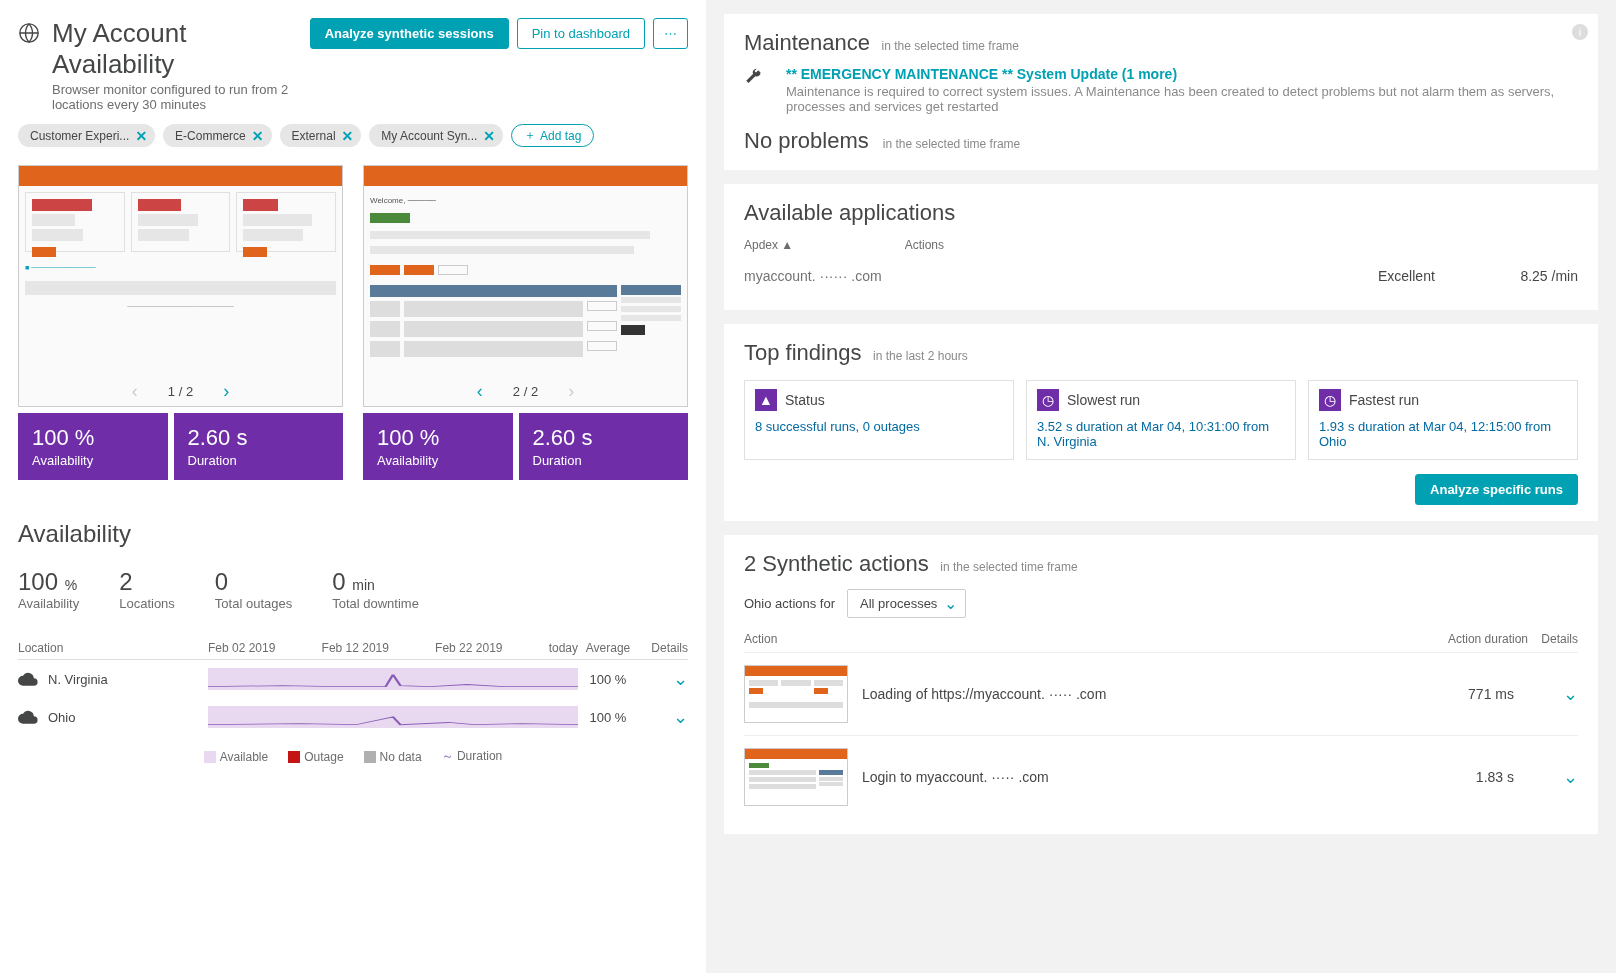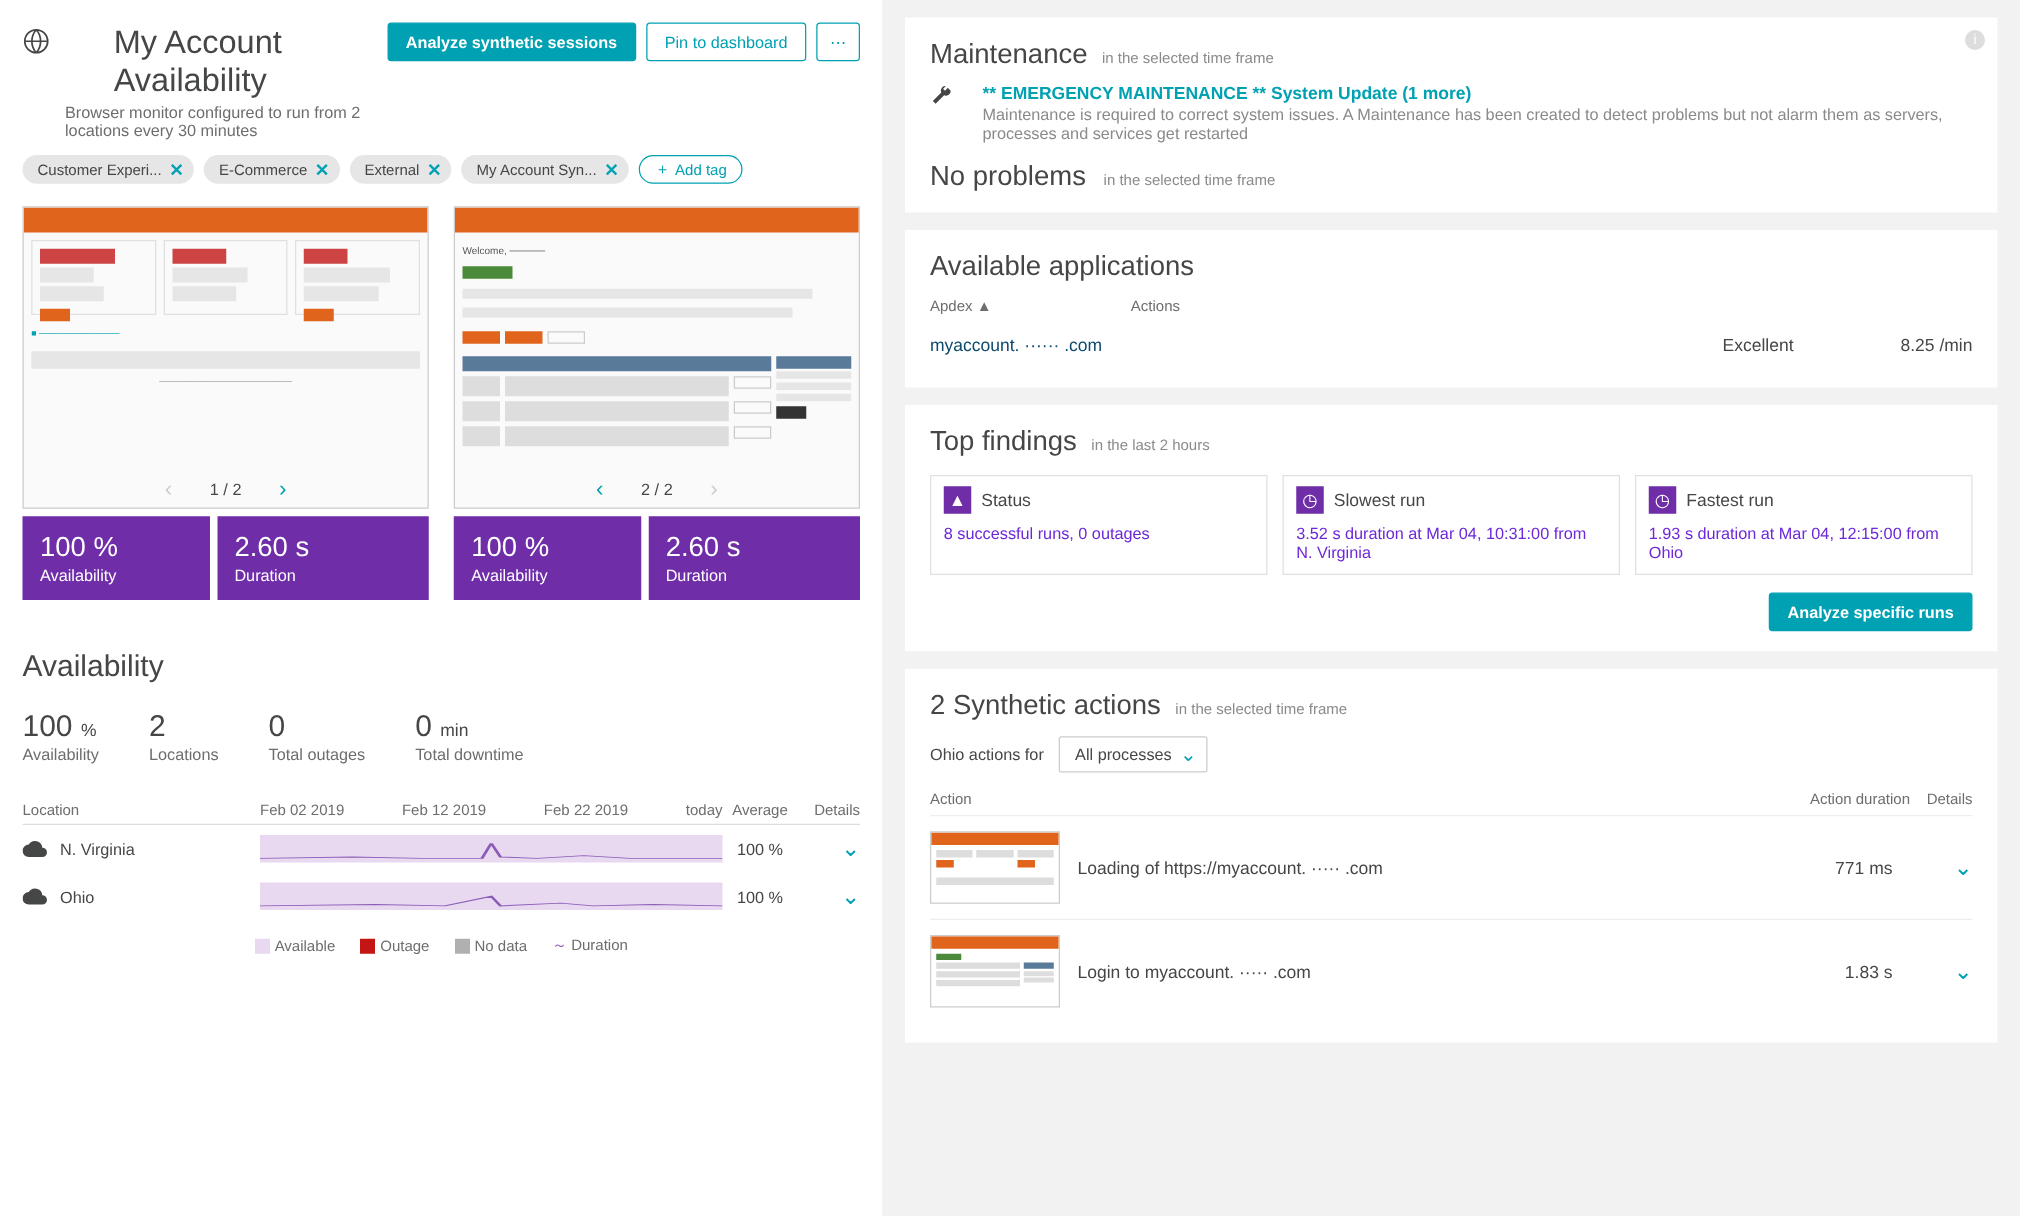--- a/index.html
+++ b/index.html
@@ -5,21 +5,21 @@
 * { box-sizing: border-box; margin: 0; padding: 0; }
 body { font-family: -apple-system, BlinkMacSystemFont, "Segoe UI", Arial, sans-serif; background: #f2f2f2; color: #454646; font-size: 13px; }
 .layout { display: flex; height: 973px; }
 .left-panel { width: 706px; background: #fff; padding: 18px 18px 18px 18px; overflow-y: auto; }
 .right-panel { flex: 1; padding: 0 18px 18px 18px; overflow-y: auto; background: #f2f2f2; }
 
 
 .hdr-row { display: flex; align-items: flex-start; gap: 12px; }
 .globe-icon { width: 22px; height: 22px; margin-top: 4px; }
 .hdr-text { flex: 1; }
-.title { font-size: 26px; font-weight: 300; color: #454646; margin-left: 39px; }
+.title { font-size: 26px; font-weight: 300; color: #454646; }
 .subtitle { font-size: 13px; color: #6d6d6d; margin-top: 2px; }
 .hdr-actions { display: flex; gap: 8px; align-items: center; }
 .btn { border-radius: 3px; padding: 7px 14px; font-size: 13px; cursor: pointer; border: 1px solid; white-space: nowrap; }
 .btn-primary { background: #00a1b2; color: #fff; border-color: #00a1b2; font-weight: bold; }
 .btn-outline { background: #fff; color: #00a1b2; border-color: #00a1b2; }
 .btn-icon-only { padding: 7px 10px; }
 
 
 .tags { display: flex; gap: 8px; margin-top: 12px; flex-wrap: wrap; }
 .tag { background: #e6e6e6; border-radius: 12px; padding: 3px 8px 3px 12px; font-size: 12px; display: inline-flex; align-items: center; gap: 6px; color: #454646; }
@@ -78,27 +78,27 @@
 .wrench-icon { width: 18px; height: 18px; margin-top: 2px; flex-shrink: 0; }
 .maint-link { color: #00a1b2; font-weight: 600; font-size: 14px; cursor: pointer; }
 .maint-desc { color: #8a8a8a; font-size: 13px; margin-top: 2px; }
 .noprob { font-size: 22px; font-weight: 300; margin-top: 14px; }
 
 .app-hdr { display: flex; font-size: 12px; color: #6d6d6d; margin-top: 12px; padding-bottom: 6px; }
 .app-name-col { flex: 1; }
 .app-apdex-col { width: 120px; }
 .app-actions-col { width: 80px; text-align: right; }
 .app-row { display: flex; padding: 10px 0; font-size: 14px; align-items: center; }
-.app-link { color: #0c4a6e; cursor: pointer; }
+.app-link { color: #737373; cursor: pointer; }
 
 .findings-grid { display: flex; gap: 12px; margin-top: 14px; }
 .finding-card { flex: 1; border: 1px solid #e0e0e0; padding: 0 0 10px 0; }
 .finding-hdr { display: flex; align-items: center; gap: 8px; padding: 8px 10px; font-size: 14px; }
 .finding-icon { width: 22px; height: 22px; background: #6f2da8; color: #fff; display: flex; align-items: center; justify-content: center; font-size: 14px; }
-.finding-body { padding: 0 10px; font-size: 13px; color: #6d28d9; }
+.finding-body { padding: 0 10px; font-size: 13px; color: #0369a1; }
 .analyze-btn-row { text-align: right; margin-top: 14px; }
 
 .action-filter { display: flex; align-items: center; gap: 12px; margin-top: 12px; font-size: 13px; }
 .select { border: 1px solid #ccc; padding: 6px 28px 6px 12px; border-radius: 2px; position: relative; cursor: pointer; }
 .select::after { content: '⌄'; position: absolute; right: 8px; top: 4px; color: #00a1b2; font-size: 16px; }
 
 .action-hdr { display: flex; font-size: 12px; color: #6d6d6d; margin-top: 14px; padding-bottom: 6px; }
 .act-name-col { flex: 1; }
 .act-dur-col { width: 110px; text-align: right; }
 .act-det-col { width: 50px; text-align: right; }

